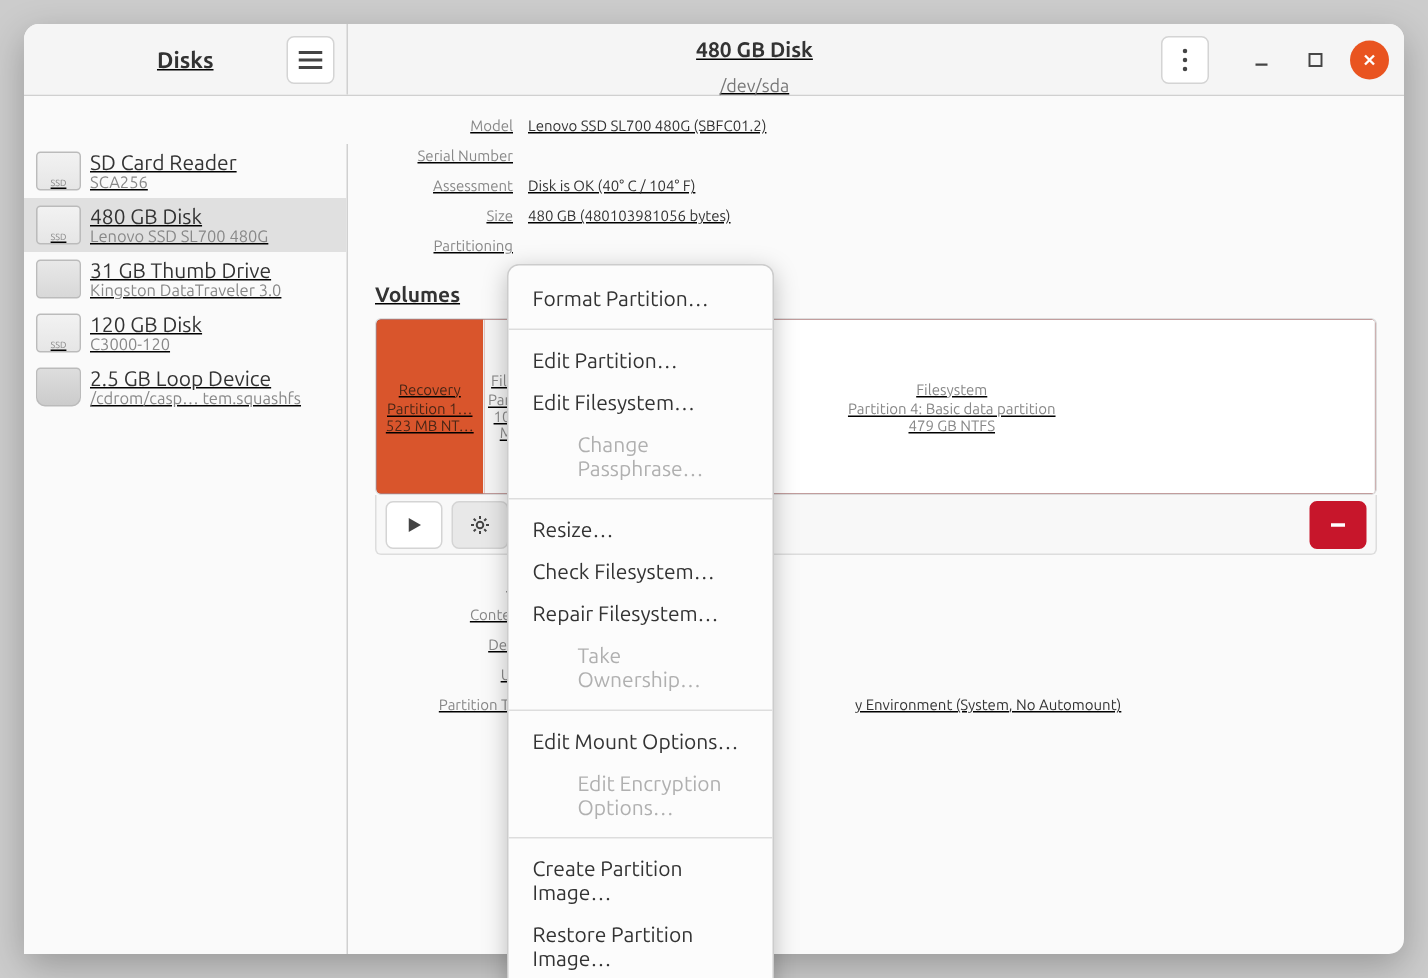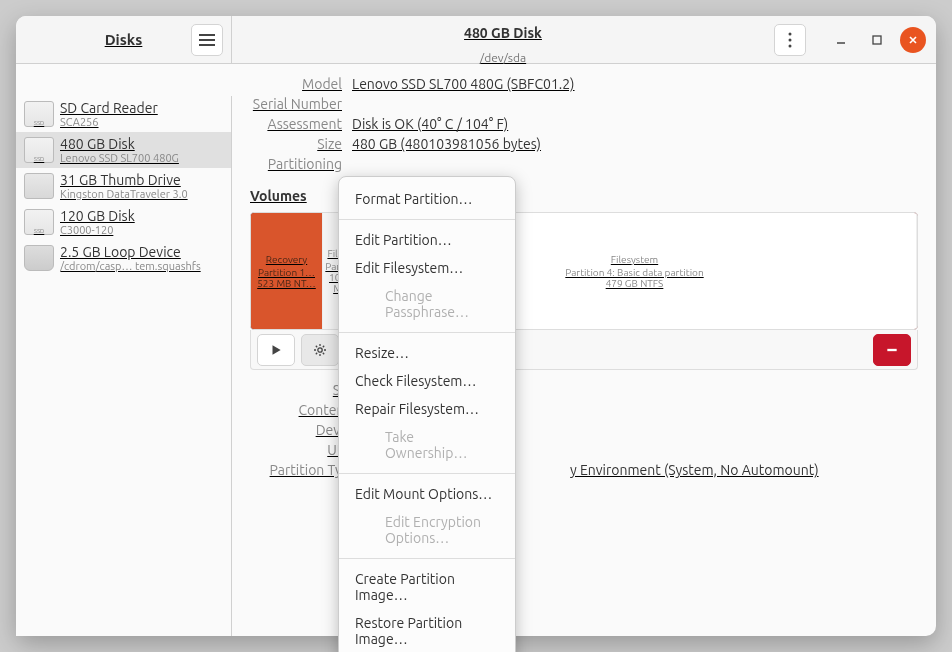--- a/index.html
+++ b/index.html
@@ -24,21 +24,21 @@
 .sidebar { width: 216px; border-right: 1px solid #d0d0d0; background: #fafafa; overflow-y: auto; margin-top: 32px; }
 .dev { display: flex; align-items: center; gap: 6px; padding: 4px 8px; cursor: pointer; }
 .dev.selected { background: #e0e0e0; }
 .dev .dicon { width: 30px; height: 26px; border: 1px solid #bbb; border-radius: 3px; background: linear-gradient(#f2f2f2,#e6e6e6); display: flex; align-items: flex-end; justify-content: center; font-size: 6px; color: #888; position: relative; flex-shrink: 0; }
 .dev .dicon.usb { background: linear-gradient(#e8e8e8,#d8d8d8); }
 .dev .dicon.loop { background: linear-gradient(#ddd,#ccc); border-radius: 3px 3px 6px 6px; }
 .dev .info { flex: 1; min-width: 0; }
 .dev .name { font-size: 14px; color: #333; white-space: nowrap; overflow: hidden; text-overflow: ellipsis; }
 .dev .sub { font-size: 11px; color: #888; white-space: nowrap; overflow: hidden; text-overflow: ellipsis; }
 .main { flex: 1; padding: 10px 18px; overflow: visible; position: relative; }
-.kv { display: flex; font-size: 14px; line-height: 20px; }
+.kv { display: flex; font-size: 10px; line-height: 20px; }
 .kv .k { width: 102px; text-align: right; color: #888; padding-right: 10px; }
 .kv .v { color: #333; }
 .section { font-weight: 700; font-size: 14px; color: #333; margin: 14px 0 8px; }
 .volbox { border: 1px solid #ddd; border-radius: 4px; height: 118px; display: flex; overflow: hidden; background: #7f1d1d; }
 .part { display: flex; flex-direction: column; align-items: center; justify-content: center; font-size: 10px; text-align: center; padding: 4px; overflow: hidden; border-right: 1px solid #eee; }
 .part.recovery { background: #d9552c; color: #fff; width: 72px; flex-shrink:0; }
 .part.recovery .pname { color:#4a2616; }
 .part.recovery .psub { color:#4a2616; }
 .part.small { width: 30px; background:#f5f5f5; color:#888; flex-shrink:0;}
 .part.big { flex: 1; background: #fff; color:#888; }

